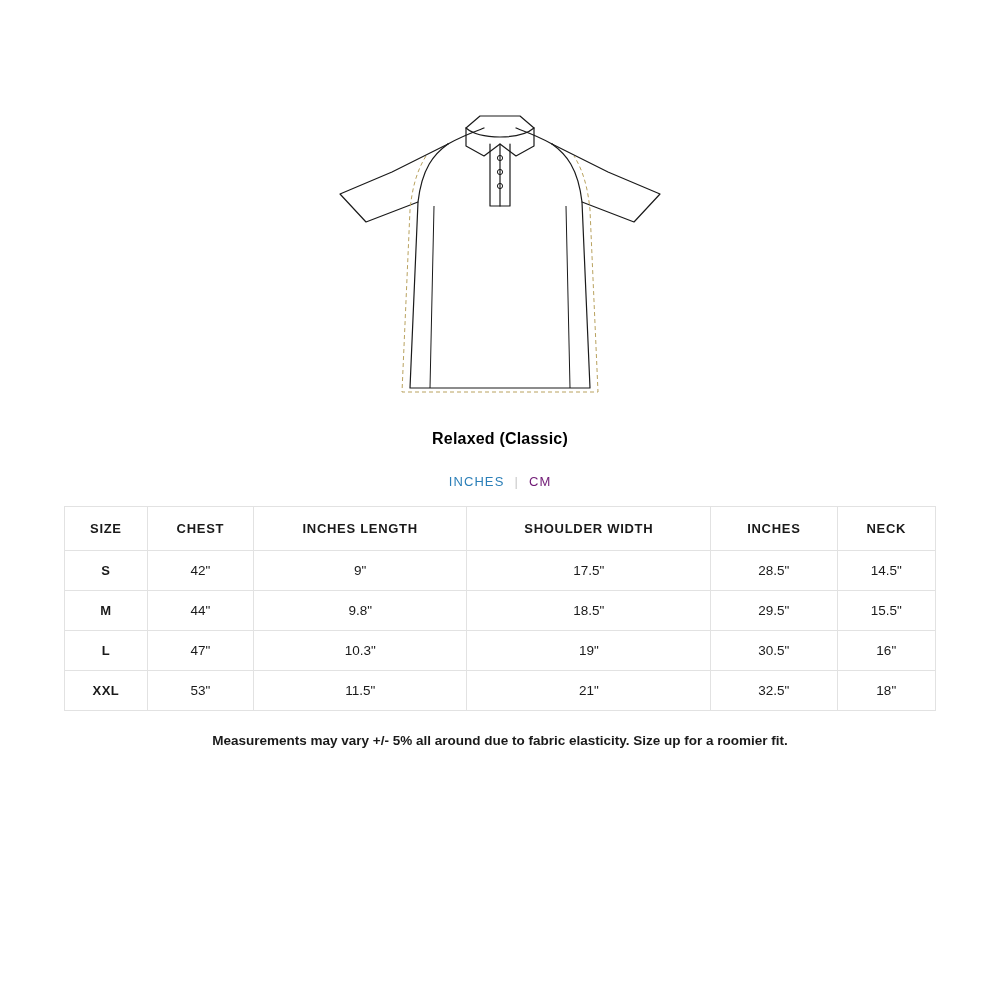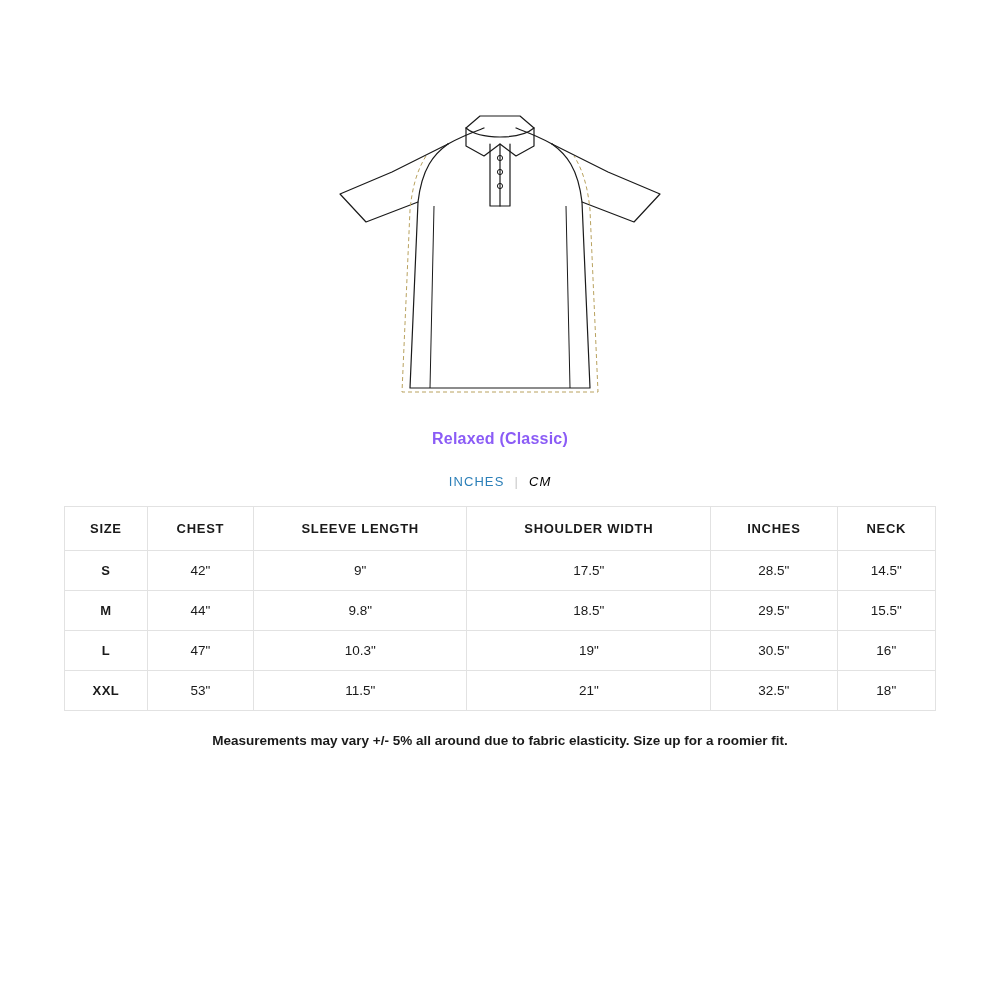--- a/index.html
+++ b/index.html
@@ -26,21 +26,21 @@
     margin-top: 110px;
     width: 340px;
     height: 290px;
   }
 
   
   .fit-title {
     margin-top: 30px;
     font-size: 16px;
     font-weight: bold;
-    color: #8b5cf6;
+    color: #000000;
     text-align: center;
     letter-spacing: .2px;
   }
   .fit-desc {
     margin-top: 18px;
     width: 200px;
     font-size: 15.5px;
     line-height: 1.27;
     text-align: center;
     color: #1a1a1a;
@@ -52,21 +52,21 @@
     display: flex;
     align-items: center;
     gap: 10px;
     font-size: 13px;
     letter-spacing: 1.1px;
   }
   .unit {
     cursor: pointer;
   }
   .unit.active { color: #2b7fb8; font-weight: normal; }
-  .unit.inactive { color: #000000; font-style: italic; }
+  .unit.inactive { color: #701a75; }
   .unit-sep { color: #c9c9c9; }
 
   
   .table-wrap {
     margin-top: 17px;
     width: 872px;
   }
   table {
     border-collapse: collapse;
     width: 100%;
@@ -165,21 +165,21 @@
           <col class="c-chest">
           <col class="c-sleeve">
         <col class="c-shoulder">
           <col class="c-length">
           <col class="c-neck">
       </colgroup>
       <thead>
         <tr>
           <th>SIZE</th>
           <th>CHEST</th>
-          <th>SLEEVE LENGTH</th>
+          <th>INCHES LENGTH</th>
           <th>SHOULDER WIDTH</th>
           <th>INCHES</th>
           <th>NECK</th>
         </tr>
       </thead>
       <tbody>
         <tr>
           <td class="size-cell">S</td>
           <td>42"</td>
           <td>9"</td>

